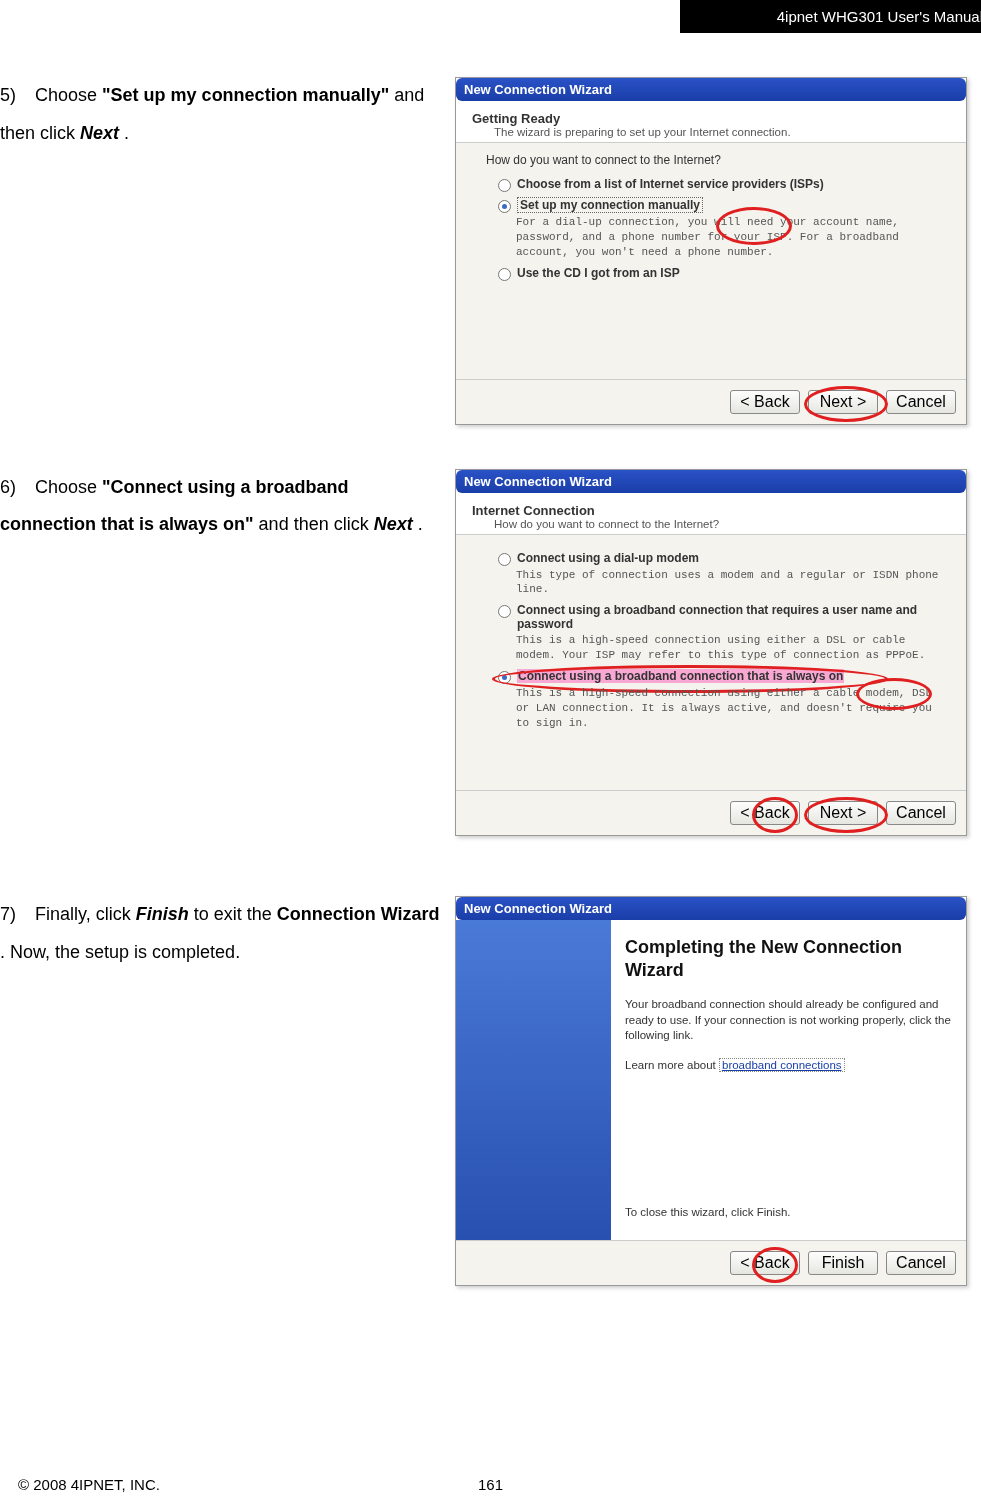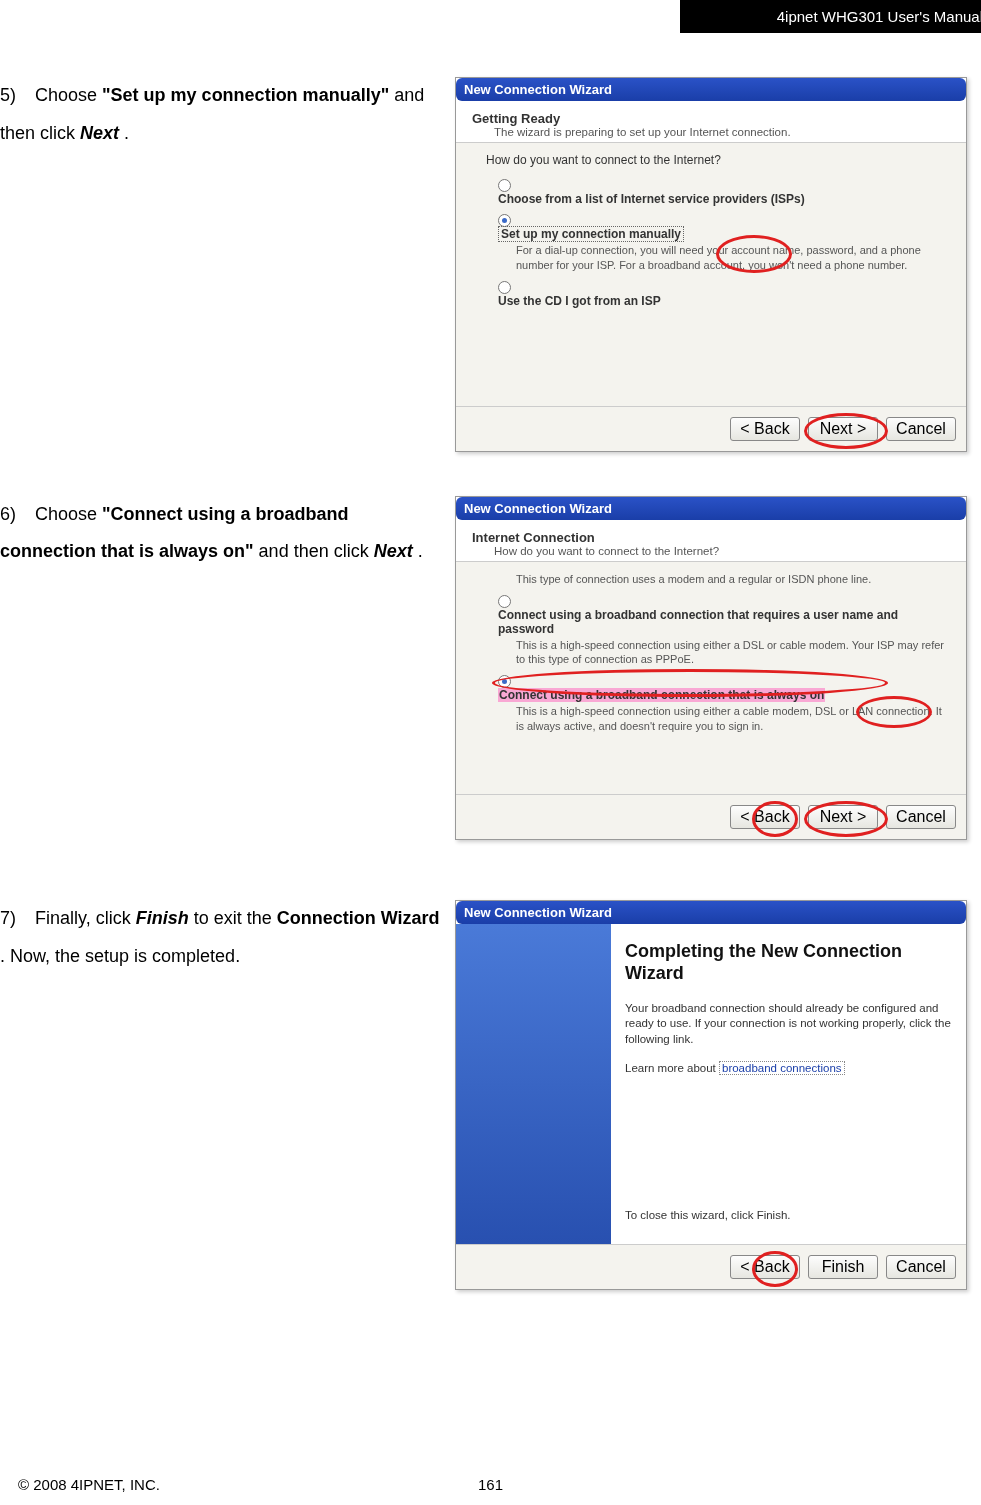--- a/index.html
+++ b/index.html
@@ -77,21 +77,20 @@
     padding: 10px 18px 16px 30px;
   }
   .wizard-q {
     font-size: 12px;
     margin-bottom: 10px;
   }
   .radio-row {
     display: flex;
     align-items: flex-start;
     margin: 6px 0 2px 12px;
-    flex-direction: column;
   }
   .radio-circle {
     width: 11px;
     height: 11px;
     border: 1px solid #777;
     border-radius: 50%;
     margin-right: 6px;
     margin-top: 2px;
     flex-shrink: 0;
     background: #fff;
@@ -111,20 +110,21 @@
   }
   .radio-label.bold {
     font-weight: bold;
   }
   .radio-desc {
     margin-left: 30px;
     font-size: 11px;
     color: #555;
     line-height: 1.35;
     margin-bottom: 4px;
+    font-family: Liberation Mono, monospace;
   }
   .dotted-box {
     border: 1px dotted #666;
     padding: 0 2px;
   }
   .wizard-footer {
     background: #f4f3ee;
     border-top: 1px solid #ccc;
     padding: 10px 10px;
     display: flex;
@@ -181,20 +181,21 @@
     margin-bottom: 12px;
   }
   .completion-p {
     margin: 4px 0 10px 0;
     line-height: 1.35;
   }
   .link-box {
     border: 1px dotted #888;
     color: #1a3ea8;
     padding: 0 2px;
+    text-decoration: underline;
   }
   .completion-spacer { flex: 1; }
   .page-footer {
     display: flex;
     justify-content: flex-start;
     align-items: flex-end;
     padding: 0 18px 12px 18px;
     position: absolute;
     bottom: 0;
     left: 0;
@@ -280,20 +281,24 @@
     </div>
 
     <div class="wizard">
       <div class="wizard-title">New Connection Wizard</div>
       <div class="wizard-body">
         <div class="wizard-body-white">
           <div class="wizard-subtitle">Internet Connection</div>
           <div class="wizard-subdesc">How do you want to connect to the Internet?</div>
         </div>
         <div class="wizard-content">
+          <div class="radio-row">
+            <div class="radio-circle"></div>
+            <div class="radio-label bold">Connect using a dial-up modem</div>
+          </div>
           <div class="radio-desc">This type of connection uses a modem and a regular or ISDN phone line.</div>
           <div class="radio-row">
             <div class="radio-circle"></div>
             <div class="radio-label bold">Connect using a broadband connection that requires a user name and password</div>
           </div>
           <div class="radio-desc">This is a high-speed connection using either a DSL or cable modem. Your ISP may refer to this type of connection as PPPoE.</div>
           <div class="radio-row" style="position:relative;">
             <div class="radio-circle sel"></div>
             <div class="radio-label bold"><span class="selected-highlight">Connect using a broadband connection that is always on</span></div>
             <div class="red-ellipse" style="width:390px;height:22px;top:-4px;left:-6px;"></div>

